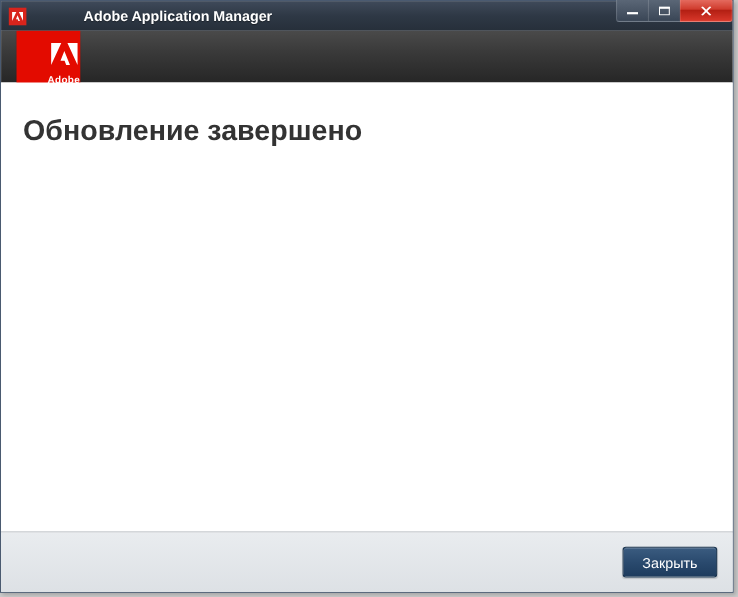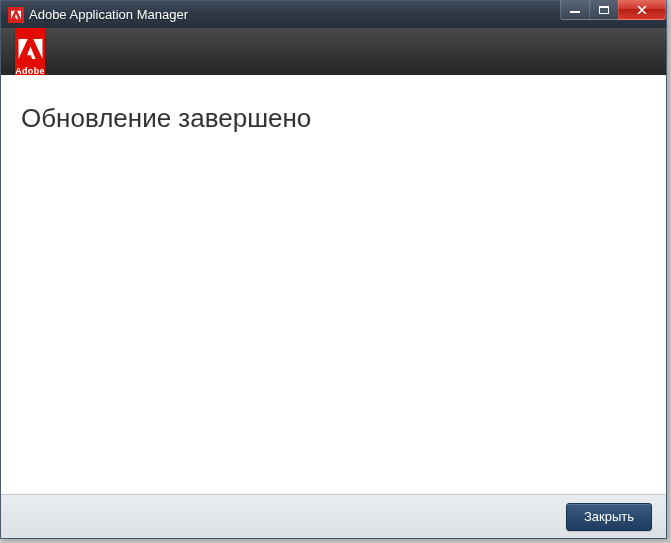--- a/index.html
+++ b/index.html
@@ -34,22 +34,23 @@
     width: 16px;
     height: 16px;
     margin: 0 5px 0 7px;
     background: #d8241c;
     display: flex;
     align-items: center;
     justify-content: center;
   }
   .titlebar .ticon svg { display:block; }
   .titlebar .title-text {
-    font-weight: 400;
+    font-weight: 700;
     text-shadow: 0 1px 1px rgba(0,0,0,0.4);
+    margin-left: 47px;
   }
   .win-controls {
     position: absolute;
     top: -1px;
     right: 0;
     height: 20px;
     display: flex;
   }
   .win-btn {
     width: 30px;
@@ -87,20 +88,21 @@
   .adobe-logo {
     position: absolute;
     left: 14px;
     top: 0;
     width: 30px;
     height: 53px;
     background: #e30b00;
     color: #fff;
     text-align: center;
     box-shadow: 0 1px 2px rgba(0,0,0,0.4);
+    padding-left: 28px;
   }
   .adobe-logo svg { margin-top:9px; }
   .adobe-logo .adobe-word {
     font-size: 9px;
     font-weight: bold;
     letter-spacing: 0.3px;
     margin-top: 1px;
   }
 
   
@@ -110,36 +112,36 @@
     left: 0;
     right: 0;
     bottom: 55px;
     padding: 18px 20px 0 20px;
     background: #fff;
     box-sizing: border-box;
   }
   .content h1 {
     margin: 10px 0 14px 0;
     font-size: 26px;
-    font-weight: 400;
+    font-weight: 700;
     color: #333;
   }
   .content p {
     margin: 0;
     font-size: 13px;
     color: #5a5a5a;
   }
 
   
   .footer {
     position: absolute;
     left: 0;
     right: 0;
     bottom: 0;
-    height: 44px;
+    height: 55px;
     background: linear-gradient(to bottom,#e9ecef 0%, #dde1e5 100%);
     border-top: 1px solid #c2c6cb;
     display: flex;
     align-items: center;
     justify-content: flex-end;
     padding-right: 14px;
     box-sizing: border-box;
   }
   .btn-primary {
     min-width: 86px;

